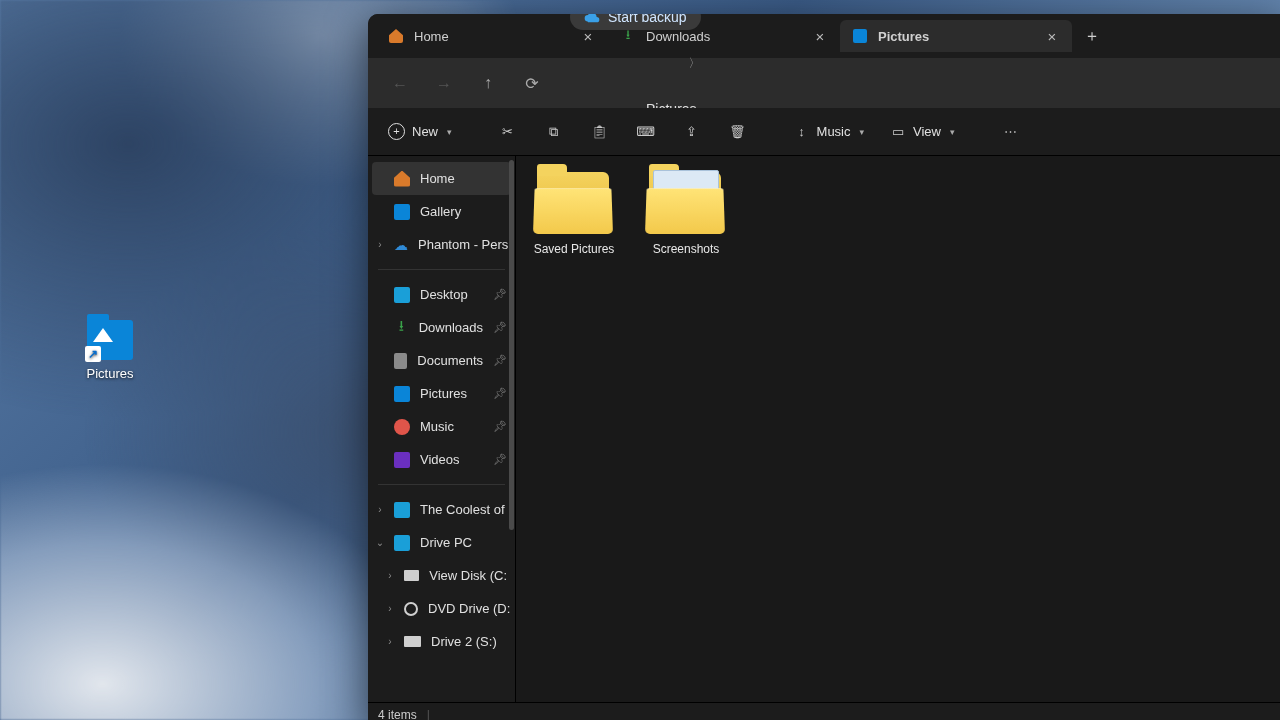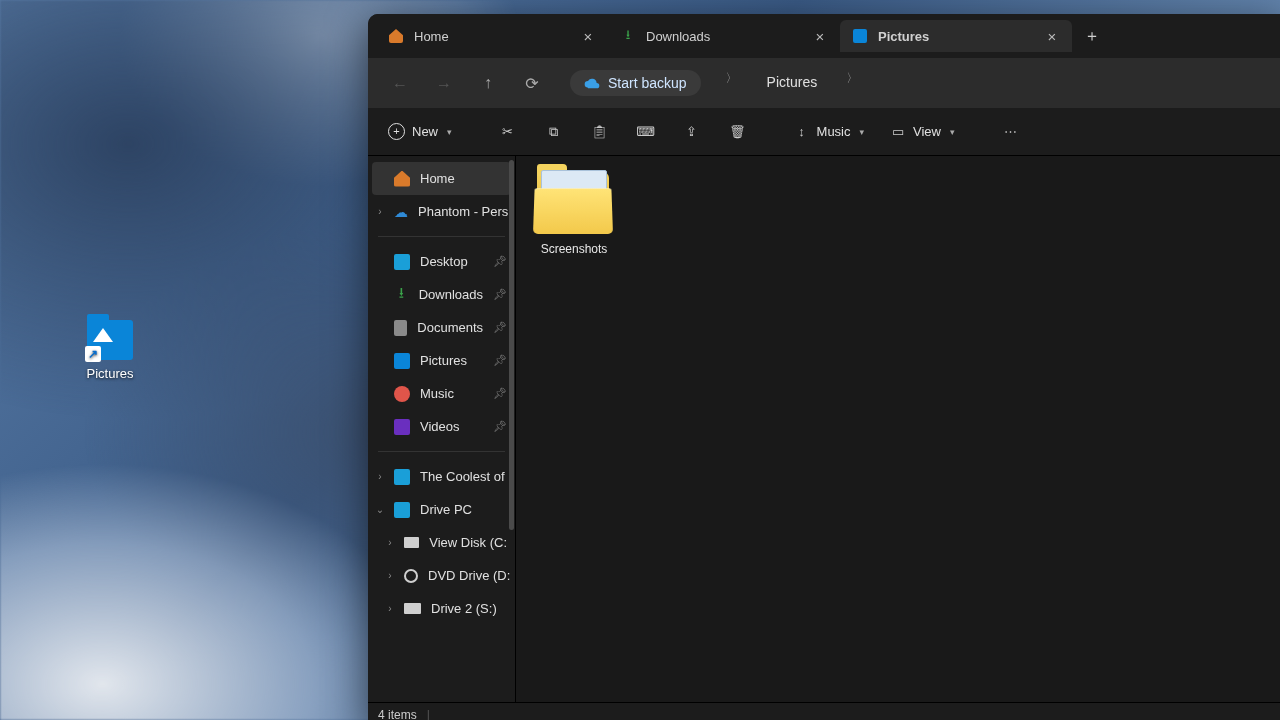--- a/index.html
+++ b/index.html
@@ -73,21 +73,21 @@
     color:#d0d0d0; font-size:16px; }
 
   
   .nav-bar{
     height:50px; background:#2c2c2c; display:flex; align-items:center;
     gap:4px; padding:0 12px;
   }
   .nav-btn{ width:40px; height:36px; display:flex; align-items:center; justify-content:center;
     color:#aaa; font-size:16px; border-radius:4px; }
   .nav-btn.disabled{ color:#555; }
-  .breadcrumb{ display:flex; align-items:flex-start; gap:25px; margin-left:14px; font-size:14px; }
+  .breadcrumb{ display:flex; align-items:flex-end; gap:25px; margin-left:14px; font-size:14px;flex-direction:column; }
   .bc-start{ display:flex; align-items:center; gap:8px; background:#3a3a3a;
     padding:5px 14px; border-radius:16px; color:#cfe5ff;}
   .bc-start svg{ flex:0 0 auto; }
   .bc-chevron{ color:#999; font-size:12px; }
   .bc-item{ color:#e0e0e0; padding:4px 4px; }
 
   
   .toolbar{
     height:48px; background:#1c1c1c; border-bottom:1px solid #000;
     display:flex; align-items:center; gap:6px; padding:0 10px;
@@ -281,20 +281,24 @@
   </div>
 
   <div class="body-area">
     <div class="sidebar">
       <div class="sidebar-inner">
         <div class="sb-item selected">
           <span class="sb-icon ic-home" style="clip-path:polygon(50% 0,100% 45%,100% 100%,0 100%,0 45%);"></span>
           <span>Home</span>
         </div>
         <div class="sb-item">
+          <span class="sb-icon ic-gallery"></span>
+          <span>Gallery</span>
+        </div>
+        <div class="sb-item">
           <span class="exp">›</span>
           <span class="sb-icon ic-cloud">☁</span>
           <span>Phantom - Pers</span>
         </div>
         <div class="sb-sep"></div>
         <div class="sb-item">
           <span class="sb-icon ic-desktop"></span>
           <span>Desktop</span>
           <span class="pin">📌︎</span>
         </div>
@@ -352,20 +356,27 @@
           <span>Drive 2 (S:)</span>
         </div>
       </div>
       <div class="sb-scrollbar"></div>
     </div>
 
     <div class="content">
       <div class="grid-item">
         <div class="folder-icon">
           <div class="folder-back"></div>
+            <div class="folder-front"></div>
+        </div>
+        <span>Saved Pictures</span>
+      </div>
+      <div class="grid-item">
+        <div class="folder-icon">
+          <div class="folder-back"></div>
           <div class="folder-peek"></div>
           <div class="folder-front"></div>
         </div>
         <span>Screenshots</span>
       </div>
     </div>
   </div>
 
   <div class="statusbar">
     <span>4 items</span>

